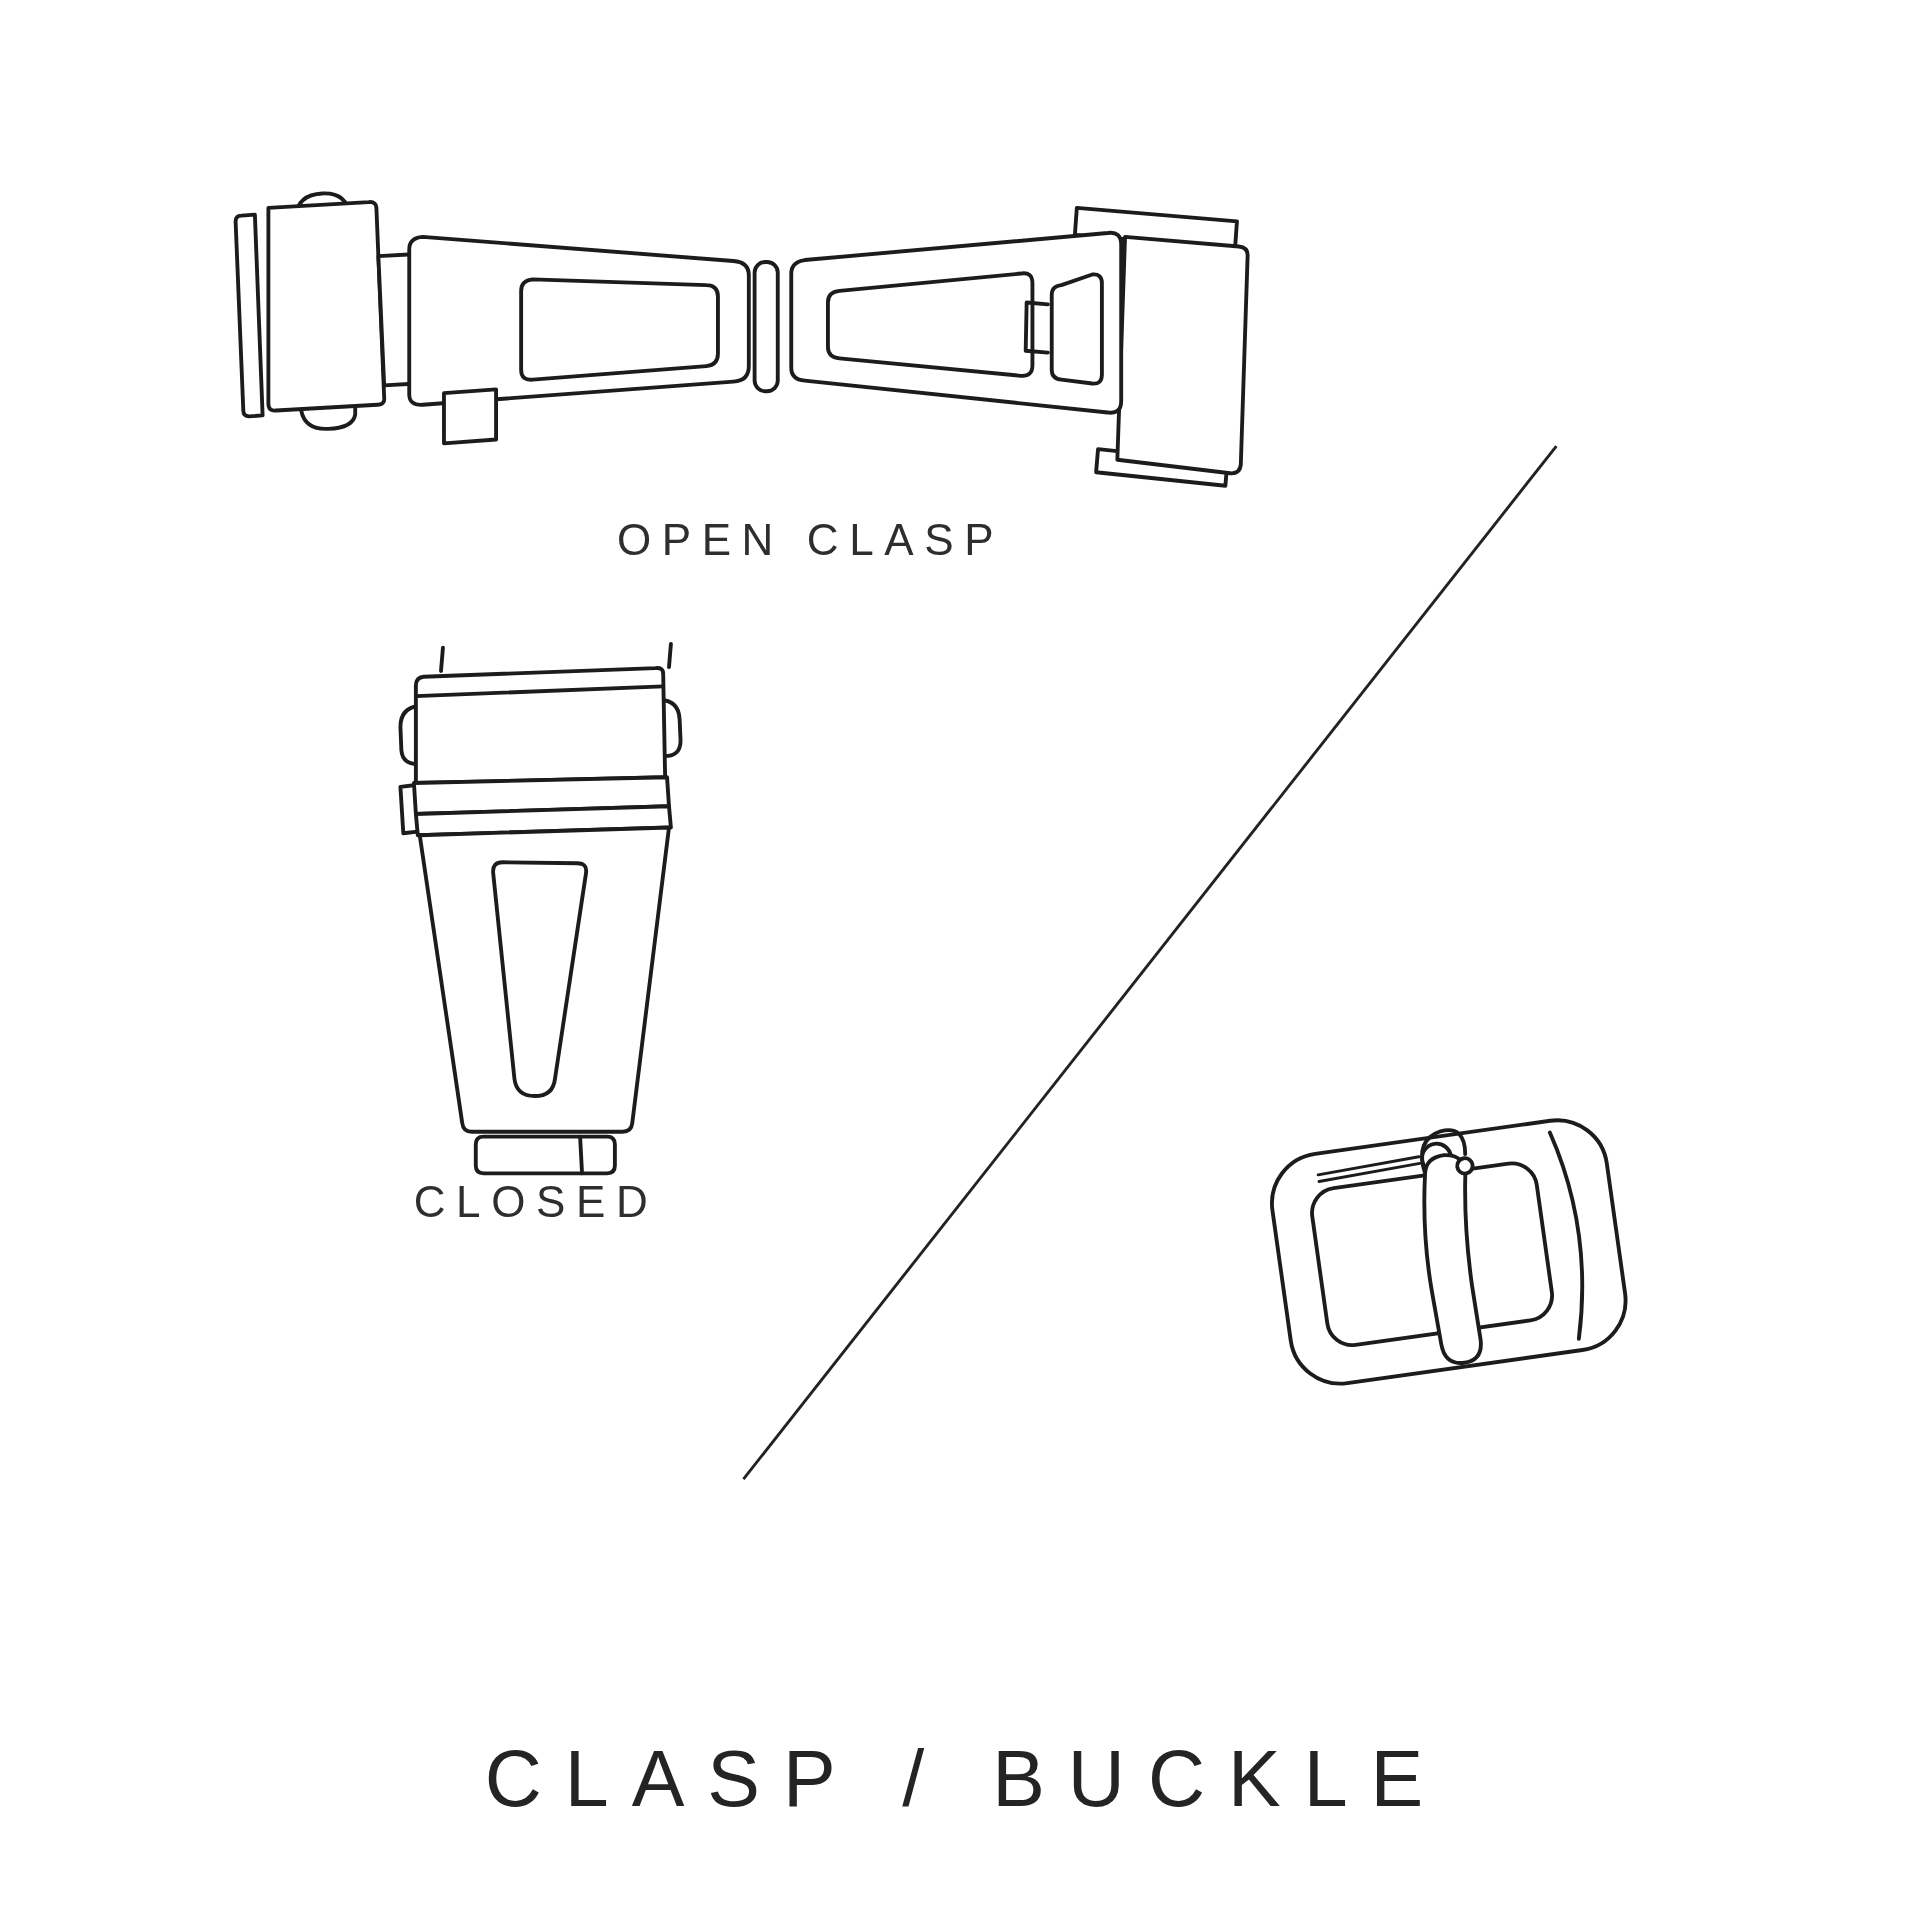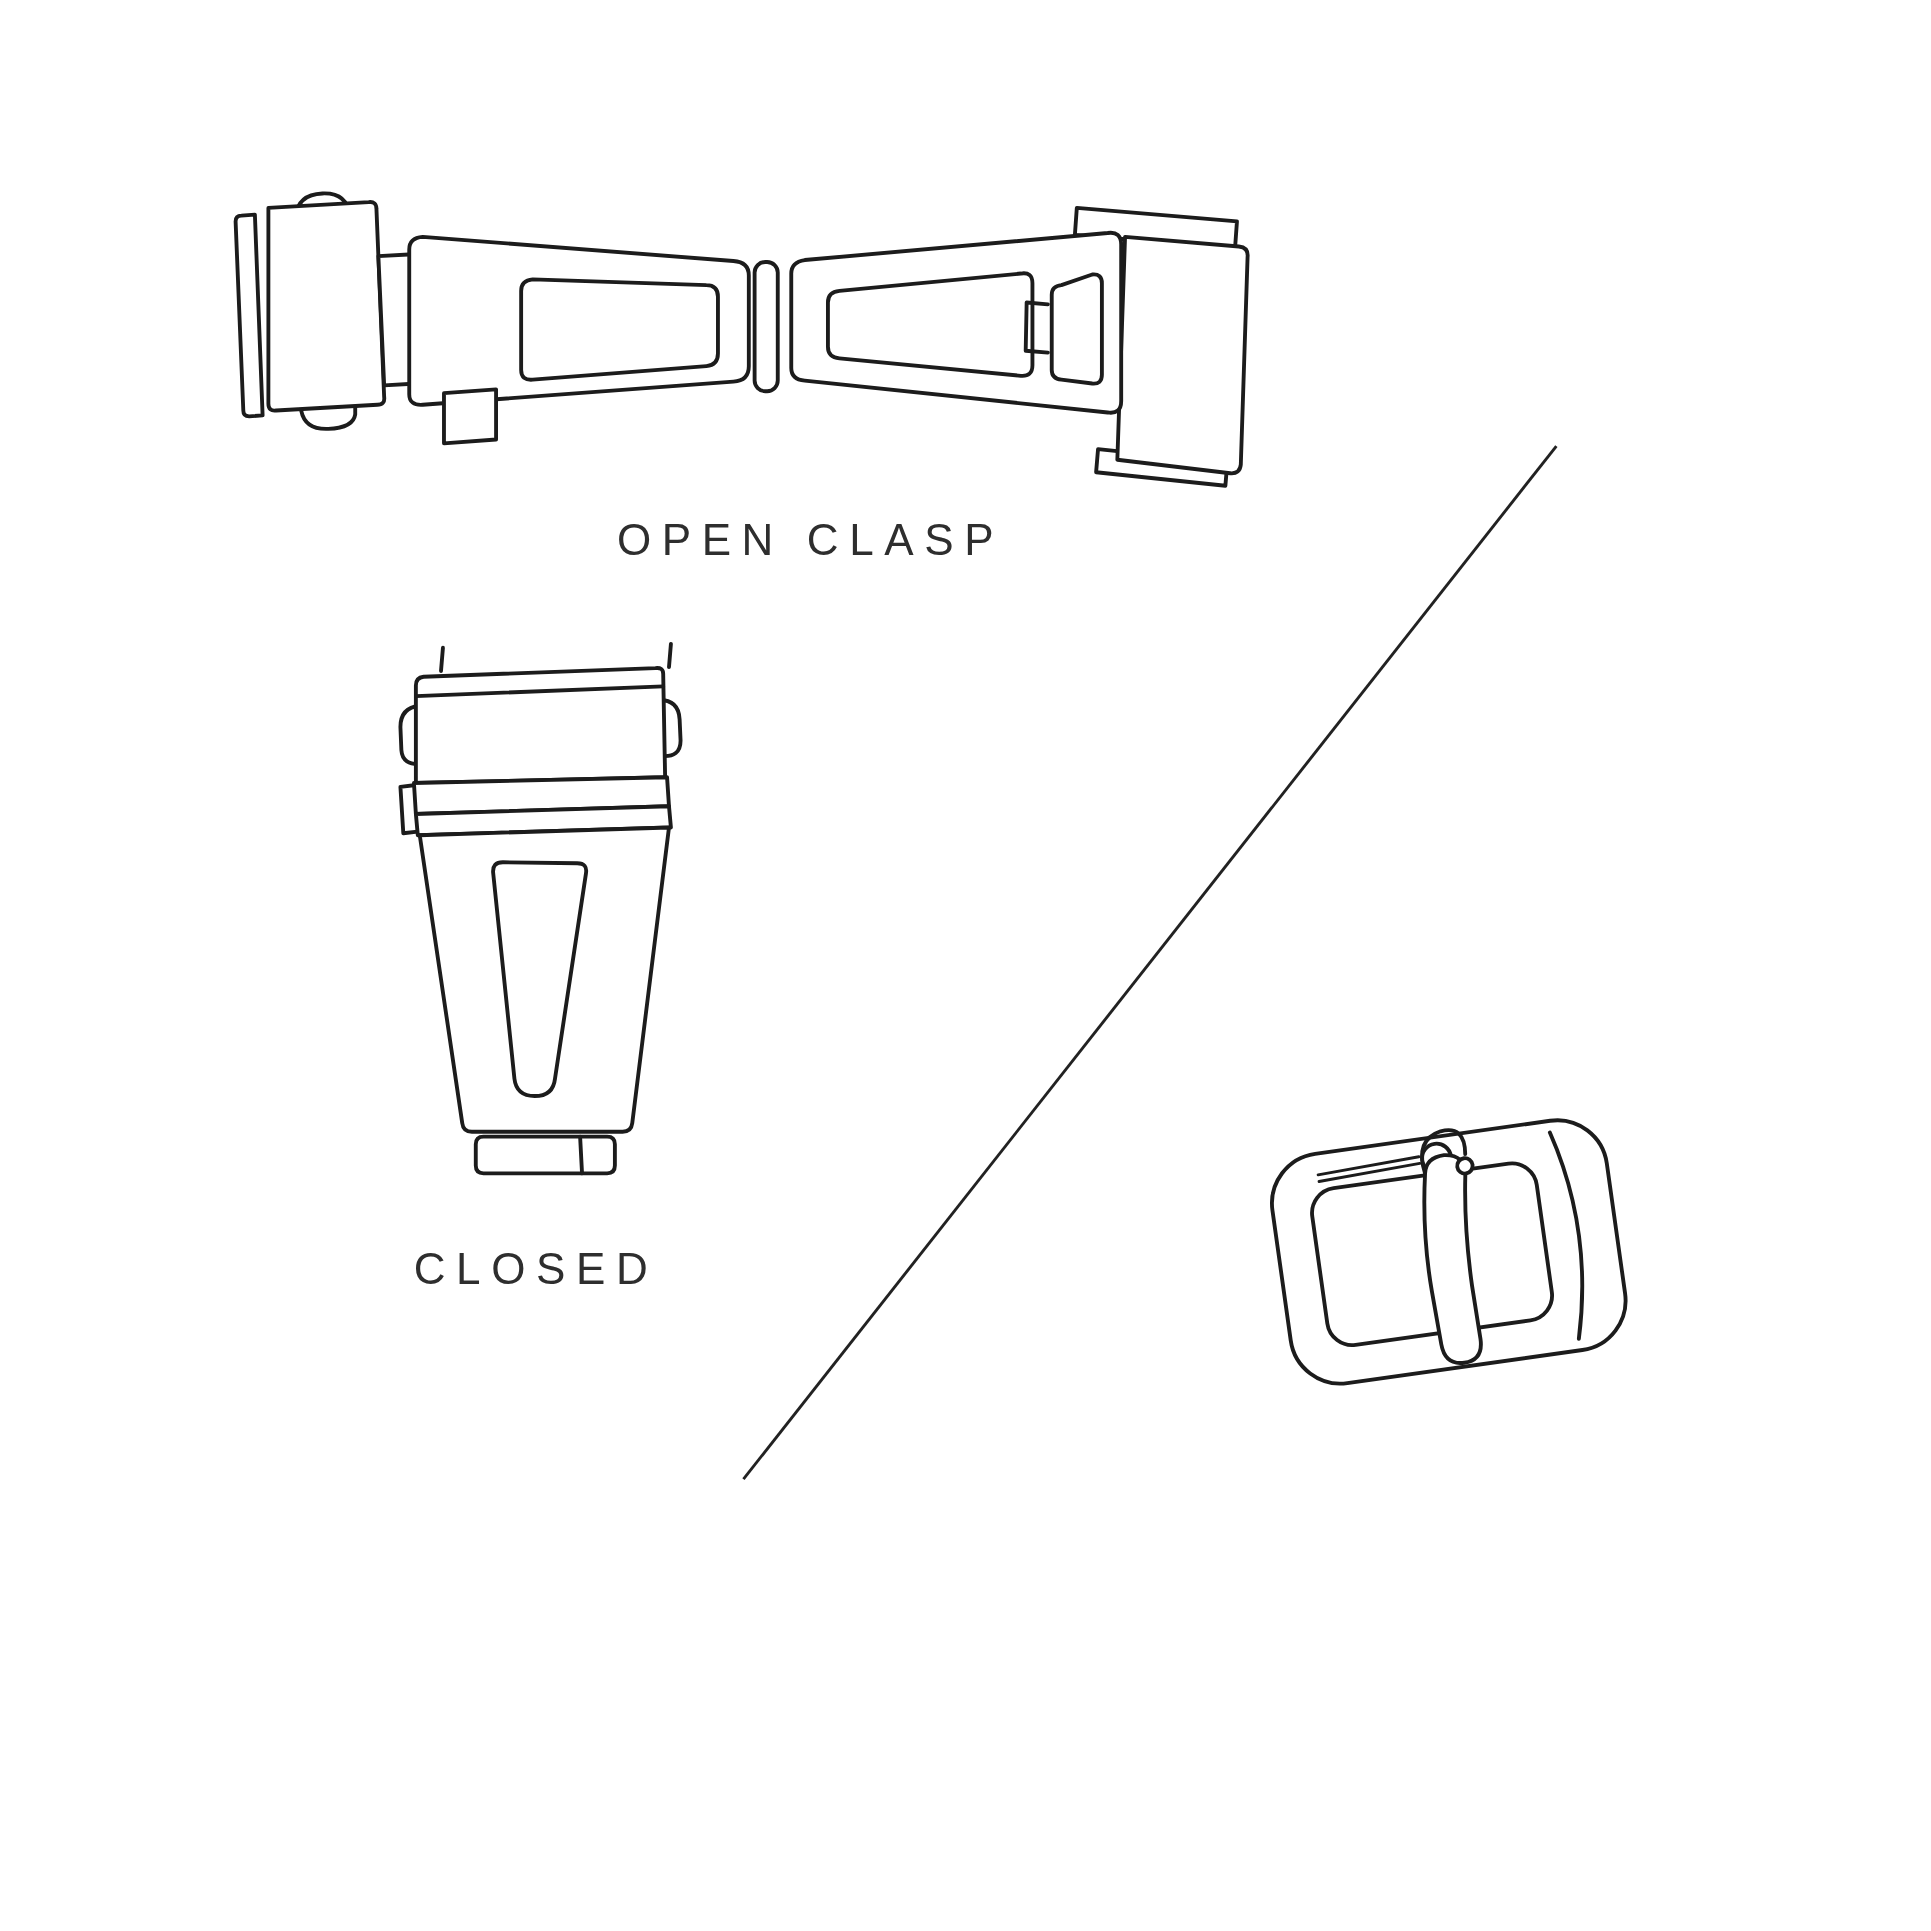--- a/index.html
+++ b/index.html
@@ -104,21 +104,21 @@
         <path d="M 40 200 L 298 192 L 260 498 Q 259 507 250 507 L 94 507 Q 85 507 84 498 Z"></path>
 
         <path d="M 126 228 Q 115 228 116 239 L 138 452 Q 140 470 159 470 Q 178 470 180 452 L 212 240 Q 214 229 203 229 Z" fill="none"></path>
 
         <path d="M 106 512 Q 98 512 98 520 L 98 542 Q 98 550 106 550 L 234 550 Q 242 550 242 542 L 242 520 Q 242 512 234 512 Z"></path>
         <path d="M 206 512 L 208 550" fill="none"></path>
       </g>
     </svg>
   </div>
 
-  <div class="caption" style="left:343px; top:1244px; width:386px;">CLOSED</div>
+  <div class="caption" style="left:343px; top:1177px; width:386px;">CLOSED</div>
 
   <svg class="abs" style="left:0; top:0;" width="1931" height="1931" viewBox="0 0 2000 2000">
     <line x1="1612" y1="462" x2="770" y2="1532" stroke="#222222" stroke-width="3"></line>
   </svg>
 
   <div class="abs figure" style="left:1241px; top:1086px; width:415px; height:328px;">
     <svg width="415" height="328" viewBox="0 0 430 340">
       <g class="stroke-art" transform="rotate(-8 215 170)">
 
         <rect x="40" y="52" width="350" height="240" rx="52"></rect>
@@ -130,15 +130,16 @@
 
         <path d="M 202 88 Q 196 52 224 47 Q 250 44 246 74" fill="none"></path>
         <circle cx="216" cy="74" r="15"></circle>
 
         <path d="M 202 88 Q 190 150 192 210 L 194 266 Q 195 288 215 288 Q 235 288 235 266 L 234 210 Q 234 150 243 96 Q 246 74 224 72 Q 205 72 202 88 Z"></path>
         <circle cx="244" cy="86" r="8"></circle>
       </g>
     </svg>
   </div>
 
+  <div class="main-title" style="top:1733px;">CLASP / BUCKLE</div>
 
 </div>
 
 
 </body></html>

